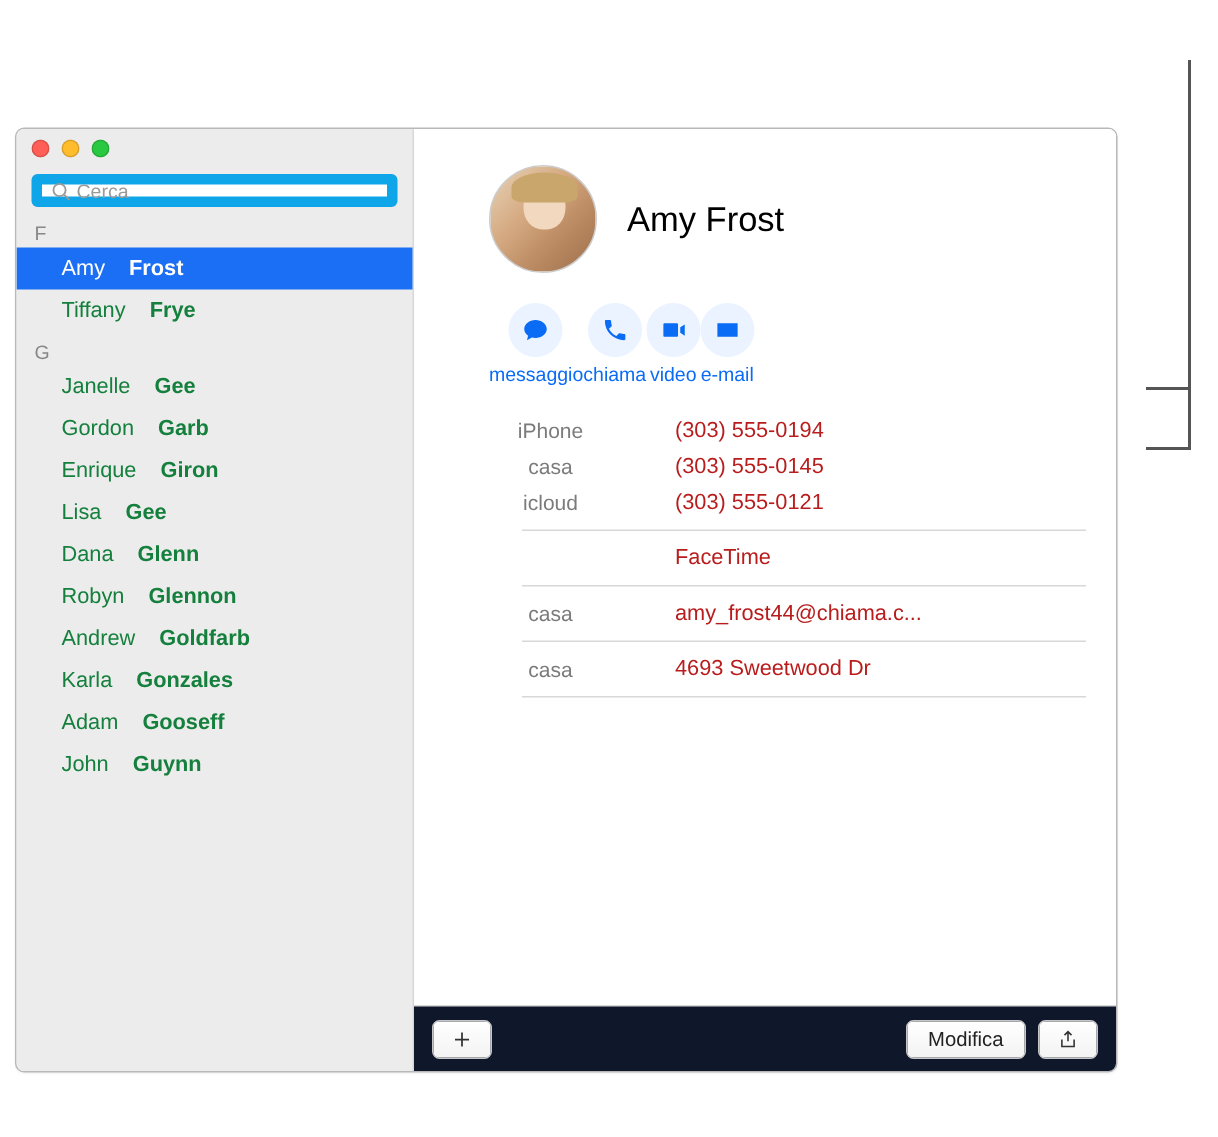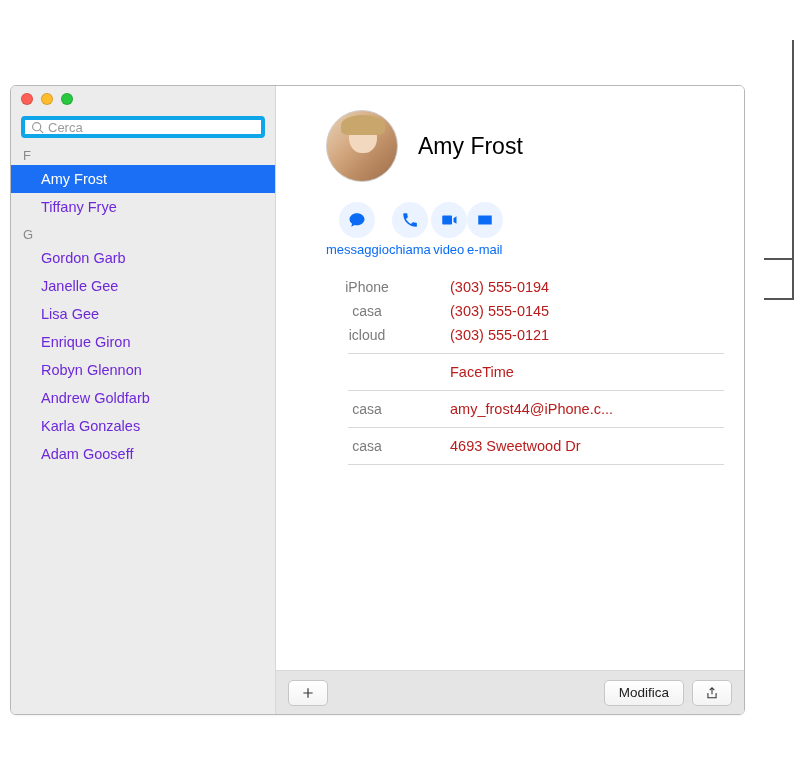--- a/index.html
+++ b/index.html
@@ -84,21 +84,21 @@
   }
   .tl-close{background:#ff5f57;}
   .tl-min{background:#ffbd2e;}
   .tl-max{background:#28c940;}
   .search-wrap {
     padding: 4px 10px 4px 10px;
   }
   .search {
     width:100%;
     height:22px;
-    border:4px solid #0ea5e9;
+    border:7px solid #0ea5e9;
     border-radius:4px;
     background:#fff;
     display:flex;
     align-items:center;
     padding:0 6px;
     color:#999;
     font-size:13px;
   }
   .search svg { margin-right:4px; }
   .search input {
@@ -111,28 +111,28 @@
   }
   .search input::placeholder{color:#9a9a9a;}
   .section-header {
     font-size:13px;
     color:#888;
     padding: 6px 12px 2px 12px;
   }
   .contact-row {
     font-size:14.5px;
     padding: 6px 12px 6px 30px;
-    color:#6d28d9;
+    color:#15803d;
     cursor:default;
   }
   .contact-row.selected {
     background:#1b6ff5;
     color:#fff;
   }
-  .contact-row .last { font-weight:400; }
+  .contact-row .last { font-weight:700;margin-left:12px; }
   
   .detail {
     flex:1;
     background:#fff;
     display:flex;
     flex-direction:column;
     position:relative;
   }
   .header-row {
     display:flex;
@@ -213,21 +213,21 @@
   }
   .bottom-bar {
     position:absolute;
     bottom:0;left:0;right:0;
     height:44px;
     border-top:1px solid #d8d8d8;
     display:flex;
     align-items:center;
     padding:0 12px;
     gap:8px;
-    background:#e5e5e5;
+    background:#0f172a;
   }
   .spacer{flex:1;}
   .btn {
     height:26px;
     border:1px solid #c7c7c7;
     border-radius:5px;
     background:linear-gradient(#fff,#f3f3f3);
     padding:0 14px;
     font-size:13.5px;
     display:flex;align-items:center;justify-content:center;
@@ -268,28 +268,30 @@
     <div class="contact-row selected">
       <span>Amy</span>
       <span class="last">Frost</span>
     </div>
     <div class="contact-row">
       <span>Tiffany</span>
       <span class="last">Frye</span>
     </div>
 
     <div class="section-header">G</div>
+    <div class="contact-row"><span>Janelle</span> <span class="last">Gee</span></div>
     <div class="contact-row"><span>Gordon</span> <span class="last">Garb</span></div>
-    <div class="contact-row"><span>Janelle</span> <span class="last">Gee</span></div>
+    <div class="contact-row"><span>Enrique</span> <span class="last">Giron</span></div>
     <div class="contact-row"><span>Lisa</span> <span class="last">Gee</span></div>
-    <div class="contact-row"><span>Enrique</span> <span class="last">Giron</span></div>
+    <div class="contact-row"><span>Dana</span> <span class="last">Glenn</span></div>
     <div class="contact-row"><span>Robyn</span> <span class="last">Glennon</span></div>
     <div class="contact-row"><span>Andrew</span> <span class="last">Goldfarb</span></div>
     <div class="contact-row"><span>Karla</span> <span class="last">Gonzales</span></div>
     <div class="contact-row"><span>Adam</span> <span class="last">Gooseff</span></div>
+    <div class="contact-row"><span>John</span> <span class="last">Guynn</span></div>
   </div>
 
   <div class="detail">
     <div class="header-row">
       <div class="avatar"></div>
       <div class="contact-name">Amy Frost</div>
     </div>
 
     <div class="actions-row">
       <div class="action">
@@ -340,21 +342,21 @@
         <div class="field-value">(303) 555-0121</div>
       </div>
       <div class="sep"></div>
       <div class="field-row">
         <div class="field-label"></div>
         <div class="field-value">FaceTime</div>
       </div>
       <div class="sep"></div>
       <div class="field-row">
         <div class="field-label">casa</div>
-        <div class="field-value">amy_frost44@iPhone.c...</div>
+        <div class="field-value">amy_frost44@chiama.c...</div>
       </div>
       <div class="sep"></div>
       <div class="field-row">
         <div class="field-label">casa</div>
         <div class="field-value">
           <div>4693 Sweetwood Dr</div>
         </div>
       </div>
       <div class="sep"></div>
     </div>

